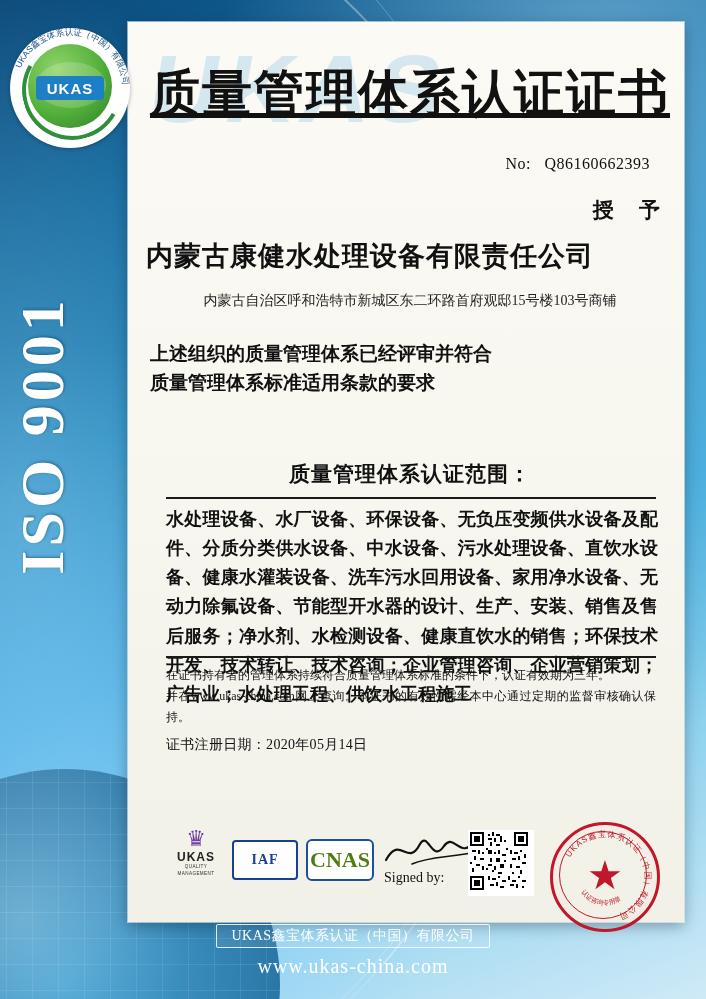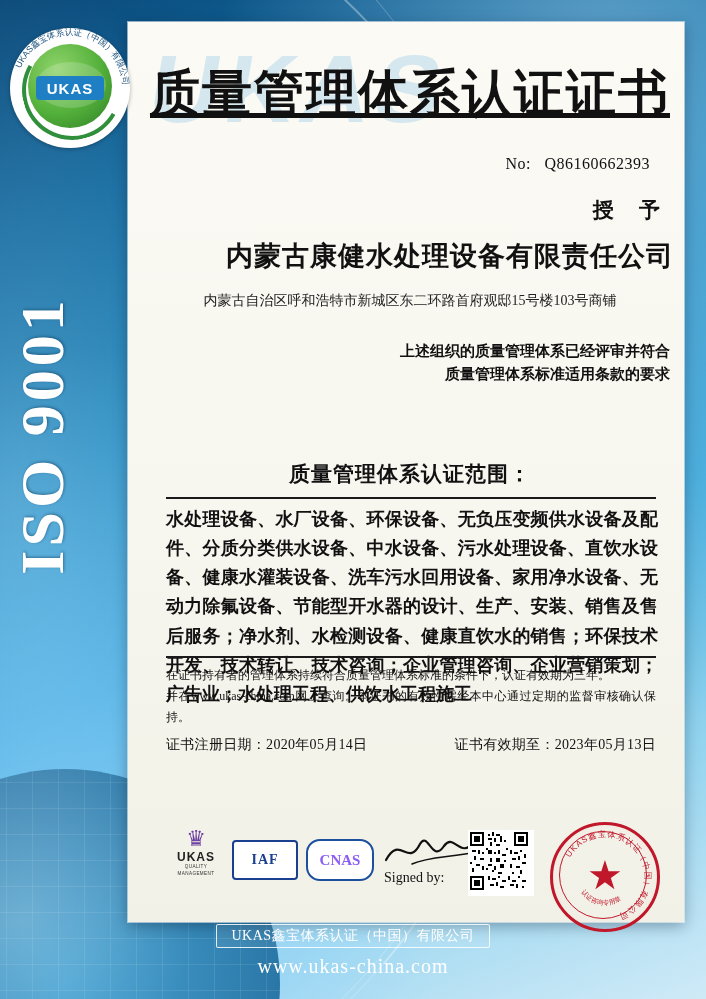--- a/index.html
+++ b/index.html
@@ -121,30 +121,30 @@
   .no-line{
     position:absolute;left:150px;top:155px;width:520px;
     text-align:right;padding-right:20px;box-sizing:border-box;
     font-family:"Liberation Serif", serif;font-size:16px;color:#111;letter-spacing:.5px;
   }
   .grant{
     position:absolute;left:150px;top:196px;width:520px;text-align:right;
     font-weight:bold;font-size:21px;letter-spacing:10px;color:#111;
   }
   .company{
-    position:absolute;left:146px;top:238px;width:528px;text-align:right;
+    position:absolute;left:146px;top:238px;width:528px;text-align:left;
     font-weight:bold;font-size:27px;letter-spacing:1px;color:#111;
   }
   .address{
     position:absolute;left:150px;top:292px;width:520px;text-align:center;
     font-size:14px;color:#222;
   }
   .stmt{
-    position:absolute;left:150px;top:340px;width:520px;text-align:right;
-    font-weight:bold;font-size:15px;line-height:1.5;color:#111;
+    position:absolute;left:150px;top:340px;width:520px;text-align:left;
+    font-weight:bold;font-size:19px;line-height:1.5;color:#111;
   }
   .scope-title{
     position:absolute;left:150px;top:460px;width:520px;text-align:center;
     font-weight:bold;font-size:21px;letter-spacing:1px;color:#111;
   }
   .rule{
     position:absolute;left:166px;width:490px;height:2px;background:#1a1a1a;
   }
   .rule.top{top:497px;}
   .rule.bottom{top:656px;}
@@ -175,21 +175,21 @@
   .m-ukas{left:20px;width:52px;height:58px;text-align:center;}
   .m-ukas .crown{font-size:22px;color:#6b3fa0;line-height:1;}
   .m-ukas .nm{font-family:"Liberation Sans",sans-serif;font-weight:bold;font-size:12px;color:#222;letter-spacing:1px;}
   .m-ukas .sub{font-family:"Liberation Sans",sans-serif;font-size:4.6px;color:#333;letter-spacing:.4px;line-height:1.5;}
   .m-box{
     border:2px solid #1a3f8f;border-radius:4px;background:#fff;
     display:flex;align-items:center;justify-content:center;
     font-family:"Liberation Serif",serif;font-weight:bold;color:#1a3f8f;
   }
   .m-iaf{left:82px;width:62px;height:36px;top:22px;font-size:14px;letter-spacing:1px;}
-  .m-cnas{left:156px;width:64px;height:38px;top:21px;border-radius:14px;border-color:#1c4f9c;color:#8b5cf6;font-size:15px;}
+  .m-cnas{left:156px;width:64px;height:38px;top:21px;border-radius:6px;border-color:#1c4f9c;color:#4d7c0f;font-size:22px;}
   .sign{
     position:absolute;left:232px;top:14px;width:120px;height:58px;
   }
   .sign svg{position:absolute;left:0;top:-4px;}
   .sign .lbl{
     position:absolute;left:2px;top:38px;
     font-family:"Liberation Serif",serif;font-size:14px;color:#111;
   }
   .qr{
     position:absolute;left:318px;top:12px;width:62px;height:62px;background:#fff;padding:2px;
@@ -279,23 +279,20 @@
   <div class="rule bottom"></div>
 
   <div class="validity">
     <span class="l2">在证书持有者的管理体系持续符合质量管理体系标准的条件下，认证有效期为三年。</span>
     <span class="l2">并在www.ukas-china.com网上查询。本证书的有效性需经本中心通过定期的监督审核确认保持。</span>
   </div>
 
   <div class="dates">
     <div class="d">
       <span>证书注册日期：</span><span>2020年05月14日</span>
-    </div>
-    <div class="d">
-      <span>证书有效期至：</span><span>2023年05月13日</span>
     </div>
   </div>
 
   <div class="marks">
 
     <div class="mark m-ukas">
       <div class="crown">♛</div>
       <div class="nm">UKAS</div>
       <div class="sub">QUALITY</div>
       <div class="sub">MANAGEMENT</div>

